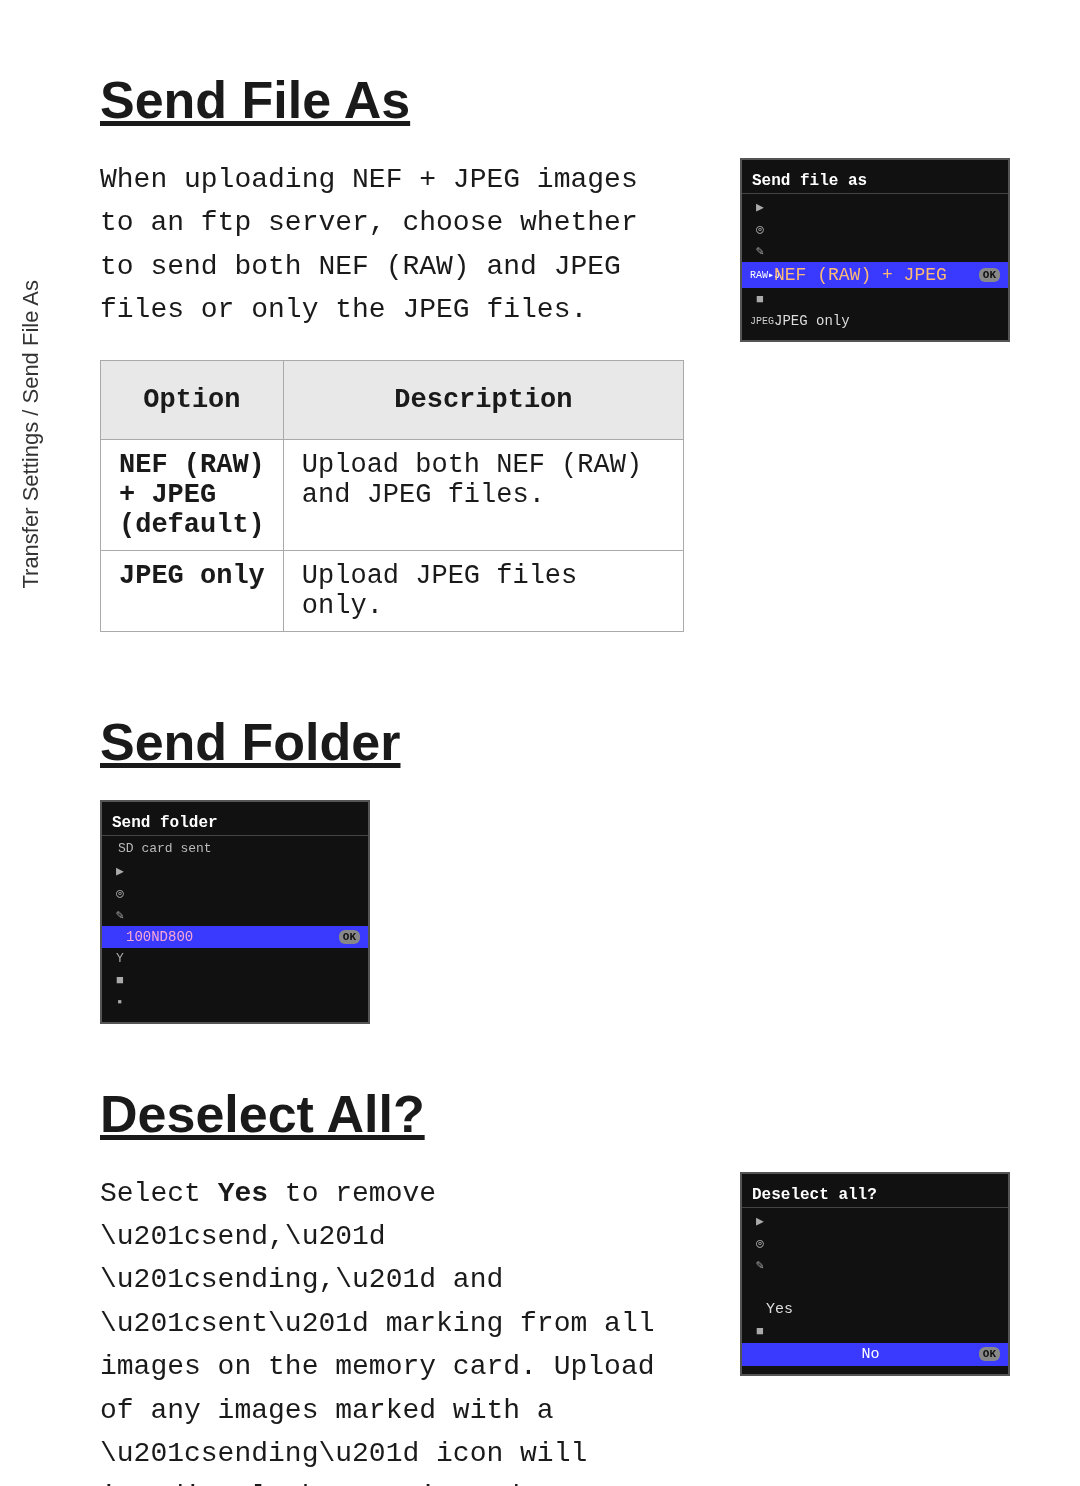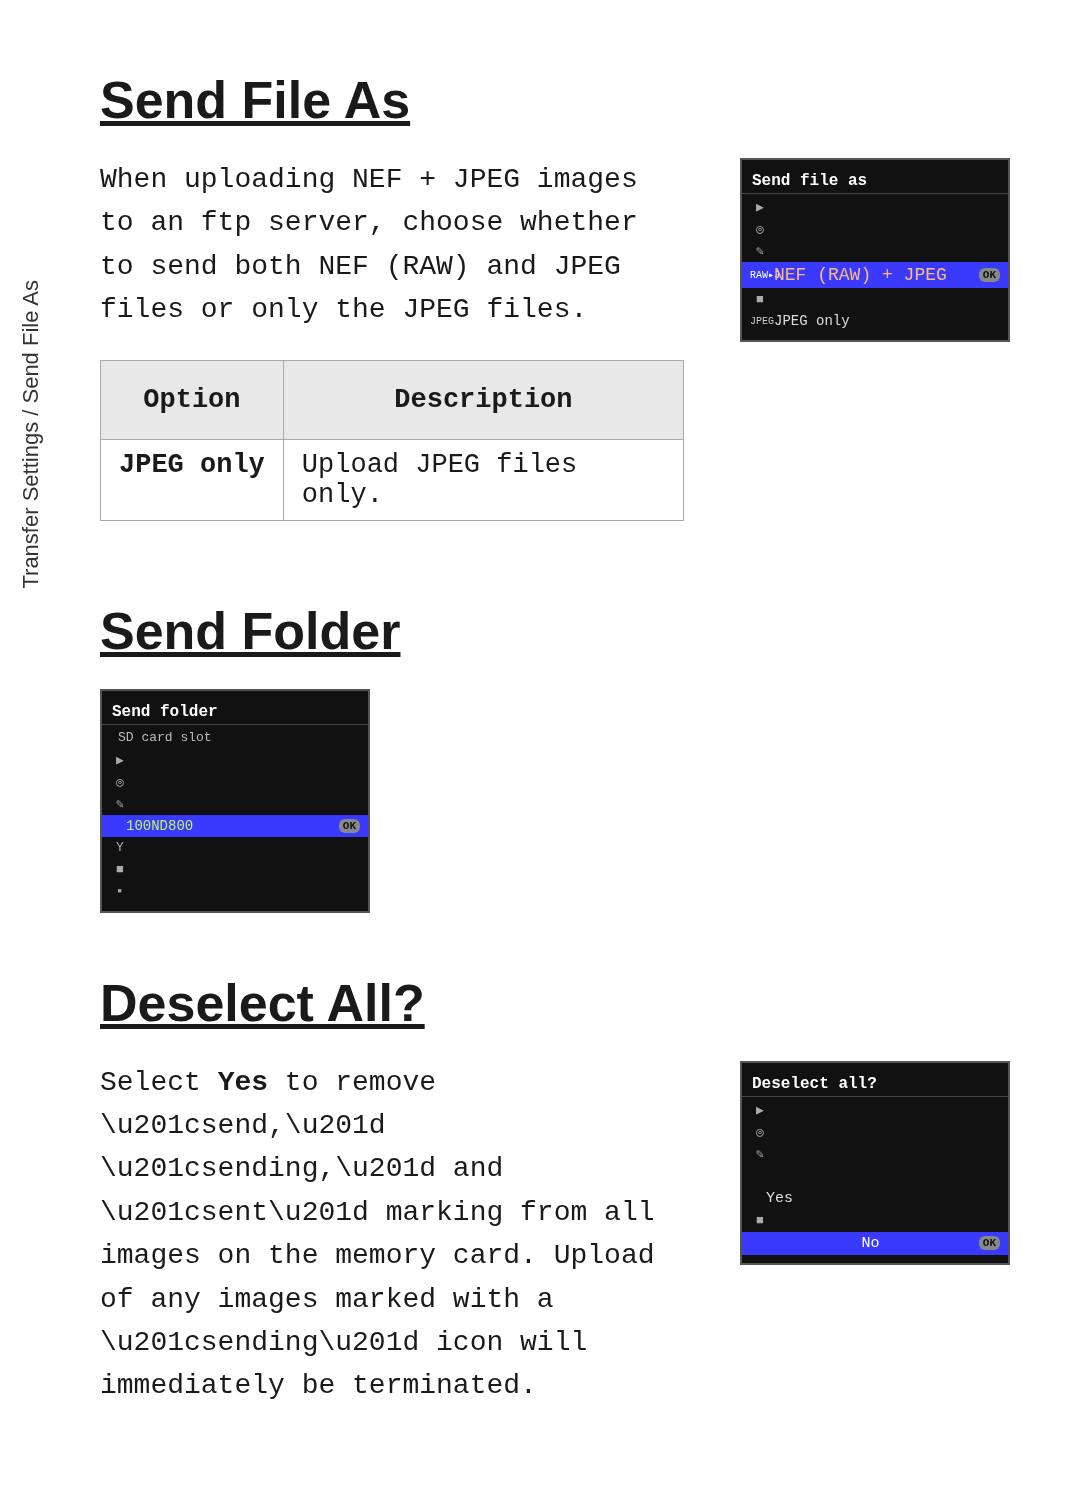--- a/index.html
+++ b/index.html
@@ -178,20 +178,26 @@
 
         <table class="options-table">
           <thead>
             <tr>
               <th>Option</th>
               <th>Description</th>
             </tr>
           </thead>
           <tbody>
             <tr>
+              <td style="white-space:pre-line;">NEF (RAW)
++ JPEG
+(default)</td>
+              <td>Upload both NEF (RAW) and JPEG files.</td>
+            </tr>
+            <tr>
               <td>JPEG only</td>
               <td>Upload JPEG files only.</td>
             </tr>
           </tbody>
         </table>
       </div>
 
       <div class="camera-screen">
         <div class="screen-title">Send file as</div>
         <div class="screen-row">
@@ -224,36 +230,36 @@
   </div>
 
   <div class="section-block">
     <h1 class="section-heading">Send Folder</h1>
 
     <div class="section-row">
 
       <div class="camera-screen">
         <div class="screen-title">Send folder</div>
         <div class="screen-row">
-          <div class="row-text" style="font-size:13px;color:#bbb;padding-left:8px;">SD card slot</div>
+          <div class="row-text" style="font-size:13px;color:#bbb;padding-left:8px;">SD card sent</div>
         </div>
         <div class="screen-row">
           <div class="row-icon">▶</div>
           <div class="row-text"></div>
         </div>
         <div class="screen-row">
           <div class="row-icon">◎</div>
           <div class="row-text"></div>
         </div>
         <div class="screen-row">
           <div class="row-icon">✎</div>
           <div class="row-text"></div>
         </div>
         <div class="screen-row selected" style="padding-left:20px;">
-          <div class="row-text" style="color:#bef264;font-size:14px;">100ND800</div>
+          <div class="row-text" style="color:#f9a8d4;font-size:14px;">100ND800</div>
           <div class="ok-badge">OK</div>
         </div>
         <div class="screen-row">
           <div class="row-icon" style="color:#aaa;">Y</div>
           <div class="row-text"></div>
         </div>
         <div class="screen-row">
           <div class="row-icon">■</div>
           <div class="row-text"></div>
         </div>

